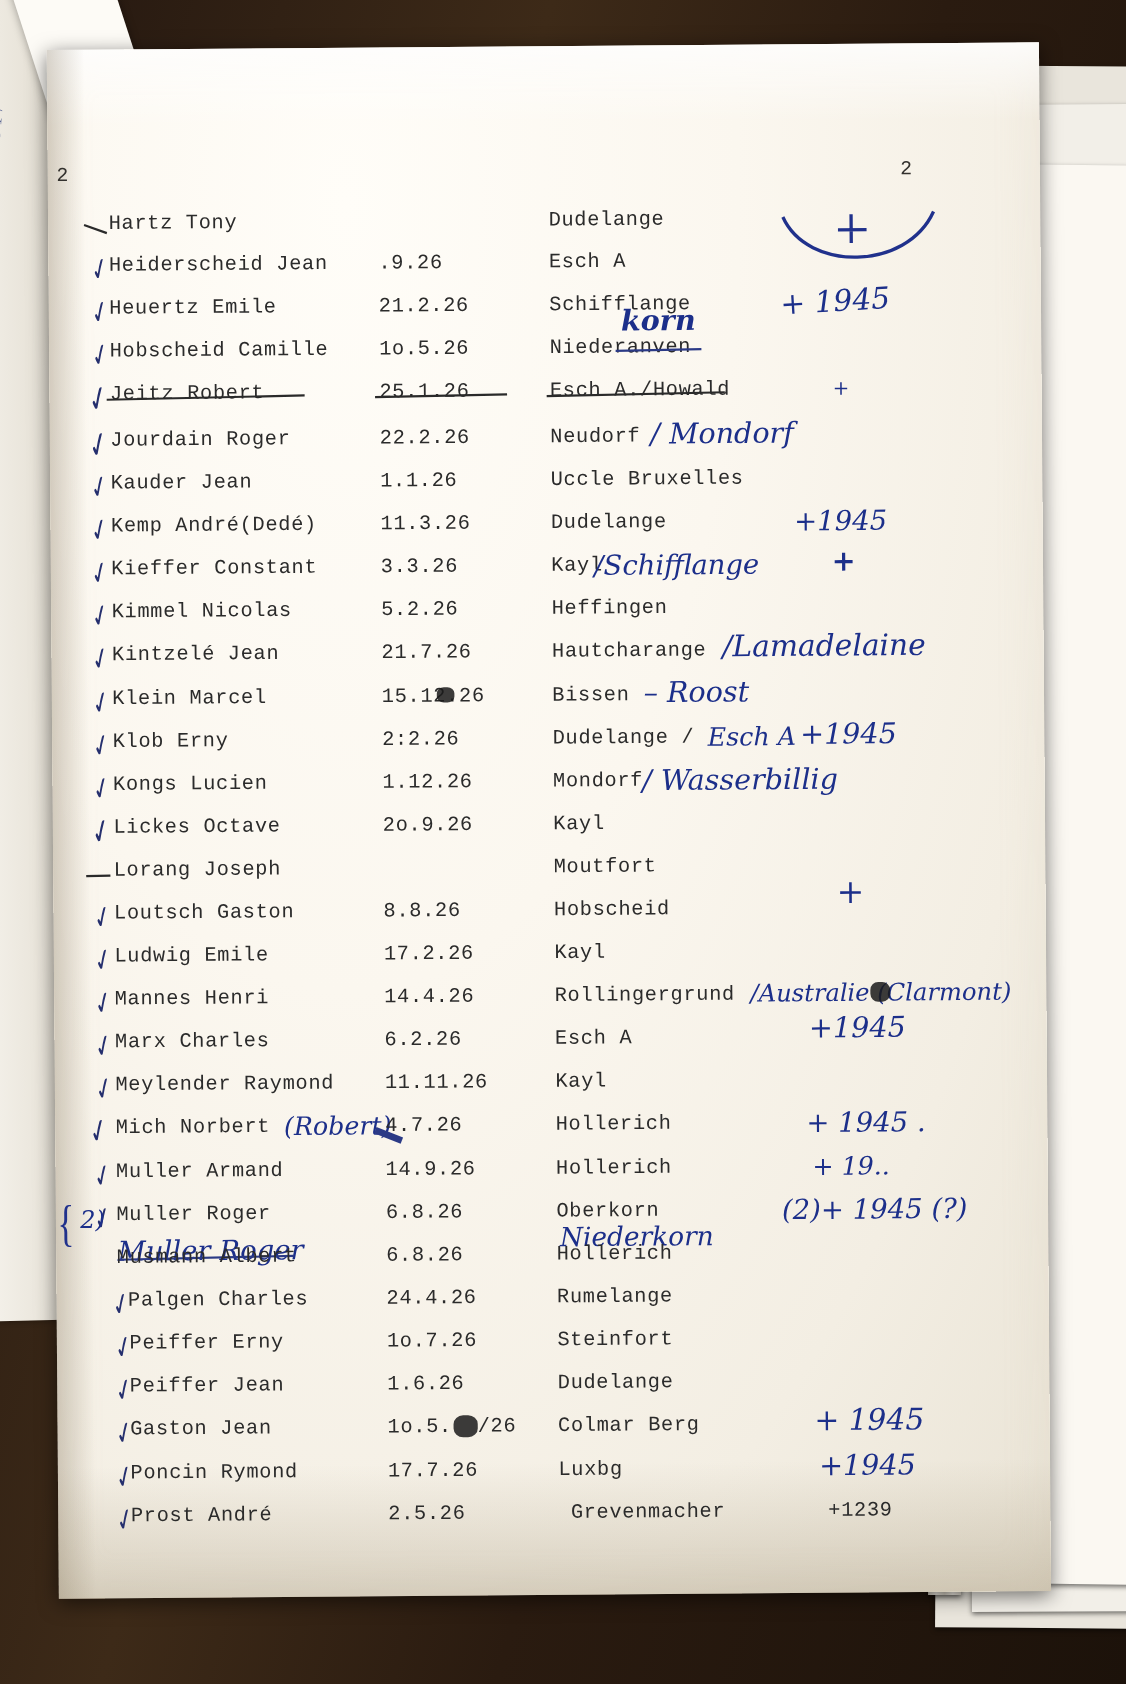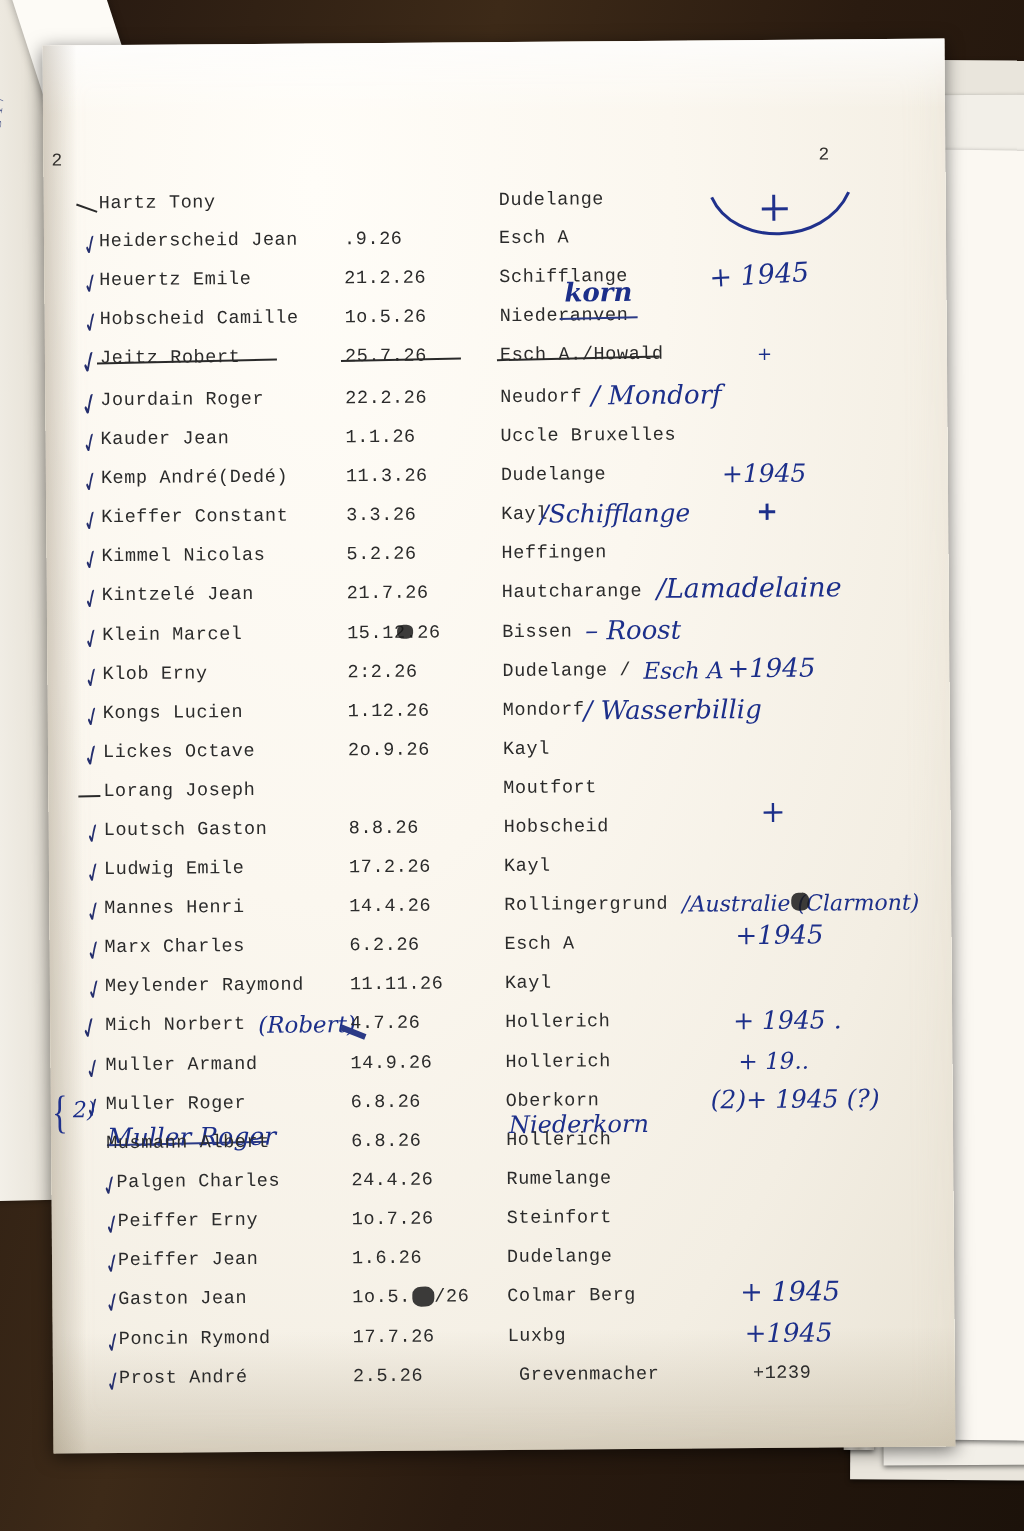--- a/index.html
+++ b/index.html
@@ -193,21 +193,21 @@
       <span class="typed col-name">Hobscheid Camille</span>
       <span class="typed col-date">1o.5.26</span>
       <span class="typed col-place">Niederanven</span>
       <span class="ink" style="left:520px; top:-28px; font-size:26px; font-weight:bold;">korn</span>
       <div class="strike ink" style="left:515px; top:12px; width:78px;"></div>
     </div>
 
     <div class="row" style="top:303px;">
       <span class="check" style="left:30px; top:-6px; font-size:34px;">✓</span>
       <span class="typed col-name">Jeitz Robert</span>
-      <span class="typed col-date">25.7.26</span>
+      <span class="typed col-date">25.1.26</span>
       <span class="typed col-place">Esch A./Howald</span>
       <div class="strike" style="left:52px; top:13px; width:180px;"></div>
       <div class="strike" style="left:296px; top:13px; width:120px;"></div>
       <div class="strike" style="left:452px; top:13px; width:162px;"></div>
       <span class="ink" style="left:712px; top:0px; font-size:18px;">+</span>
     </div>
 
     <div class="row" style="top:345px;">
       <span class="check" style="left:30px; top:-6px; font-size:34px;">✓</span>
       <span class="typed col-name">Jourdain Roger</span>

